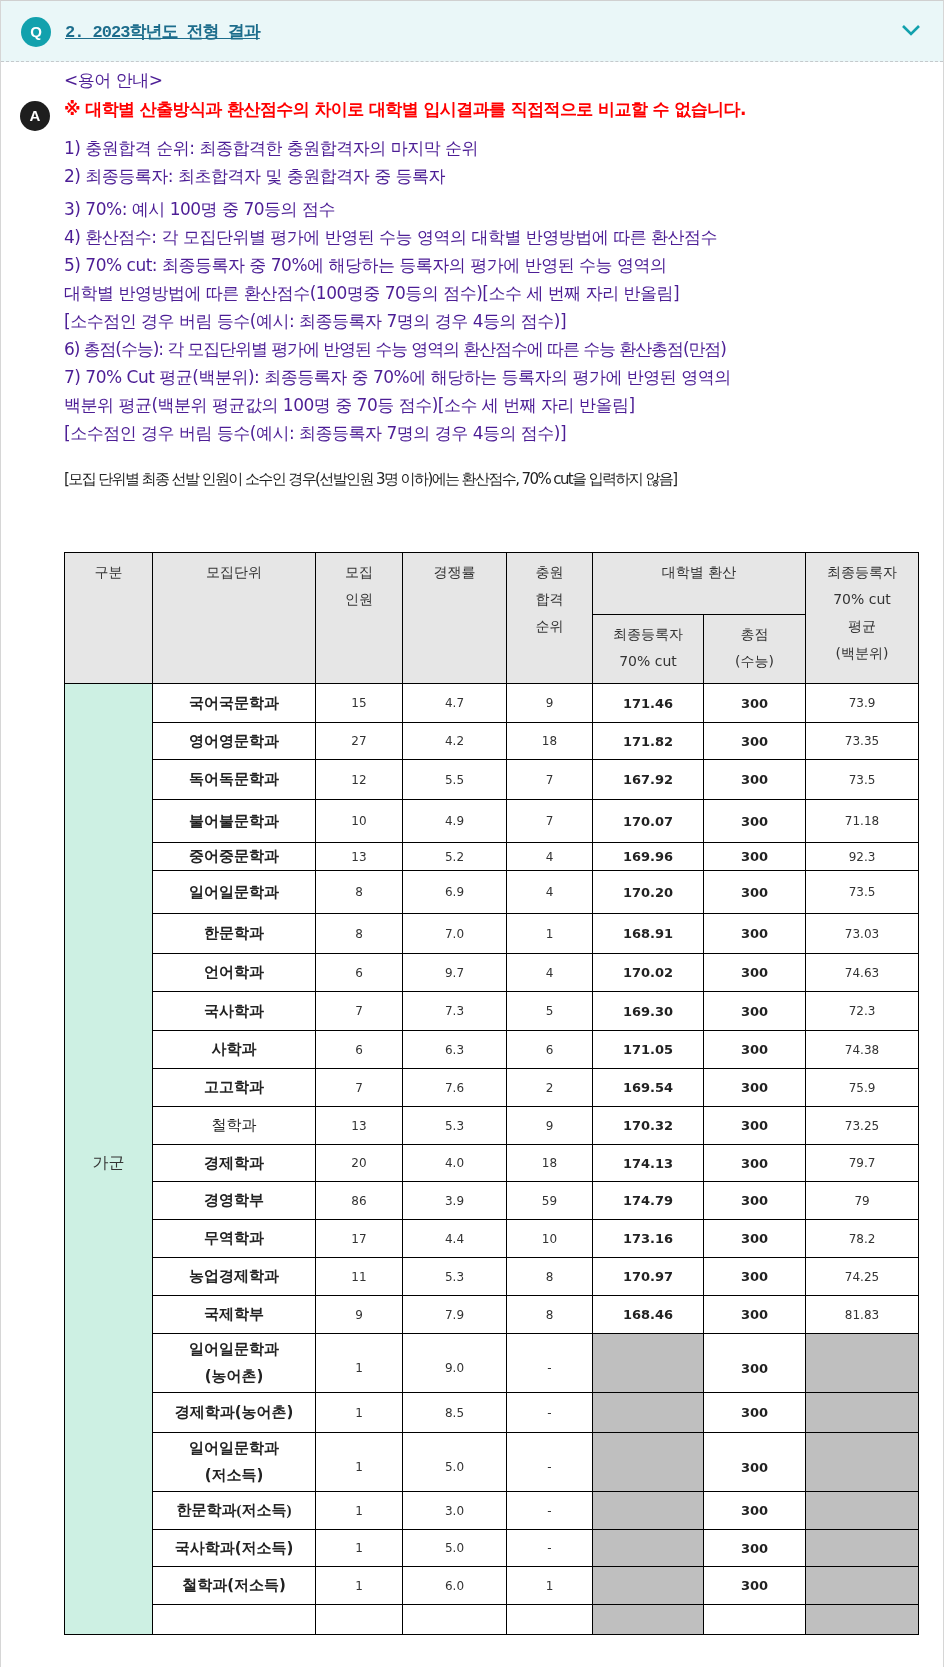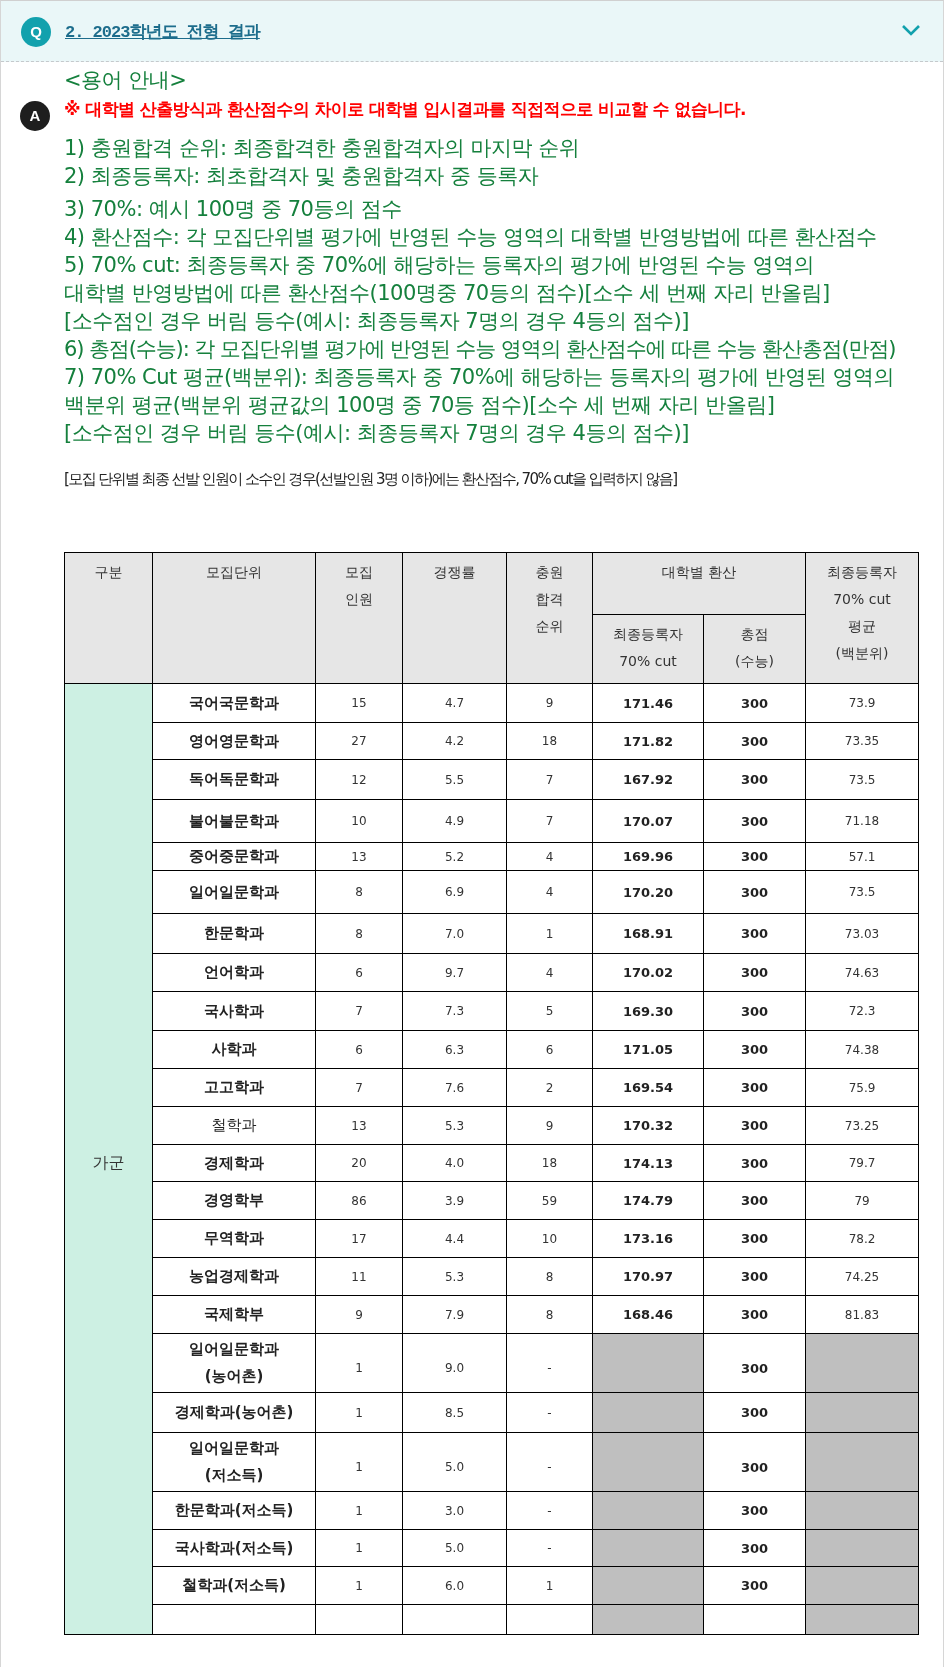--- a/index.html
+++ b/index.html
@@ -11,21 +11,21 @@
               border-bottom: 1px dashed #c5c9cc; }
   .badge { position: absolute; width: 30px; height: 30px; border-radius: 50%; color: #fff;
            font-family: "Liberation Sans", sans-serif; font-weight: bold; font-size: 15px;
            text-align: center; line-height: 30px; }
   .badge-q { left: 20px; top: 16px; background: #12a1ad; }
   .badge-a { left: 20px; top: 101px; background: #1e1e1e; }
   .q-title { position: absolute; left: 64px; top: 19px; font-size: 17px; color: #1d6d8c;
              text-decoration: underline; letter-spacing: -1px; font-family: Liberation Mono, monospace; font-weight: bold; }
   .chev { position: absolute; right: 22px; top: 22px; width: 20px; height: 14px; }
   .answer { position: absolute; left: 64px; top: 66px; width: 860px; }
-  .line { font-size: 21px; line-height: 28px; white-space: nowrap; letter-spacing: -0.5px; color: #15803d; }
+  .line { font-size: 17px; line-height: 28px; white-space: nowrap; letter-spacing: -0.5px; color: #4c1d95; }
   .warn { color: #ff0000; font-weight: bold; font-size: 17px; line-height: 30px; margin-top: 0px; letter-spacing: -0.6px; }
   .gap8 { height: 10px; }
   .gap2 { height: 5px; }
   .notice { font-size: 15px; line-height: 24px; letter-spacing: -1.6px; white-space: nowrap; margin-top: 20px; color: #222; }
 
   table.res { position: absolute; left: 64px; top: 552px; border-collapse: collapse; table-layout: fixed; width: 854px; }
   table.res td, table.res th { border: 1.5px solid #000; text-align: center; vertical-align: middle; }
   table.res th { background: #e6e6e6; font-weight: normal; font-size: 14px; color: #333; vertical-align: top;
                  padding-top: 6px; line-height: 27px; }
   th.sub { vertical-align: top; padding-top: 4px; }
@@ -143,21 +143,21 @@
         <td class="bnum">300</td>
         <td class="num">71.18</td>
       </tr>
       <tr style="height: 27px;">
         <td class="dept" style="white-space: pre-line;">중어중문학과</td>
         <td class="num">13</td>
         <td class="num">5.2</td>
         <td class="num">4</td>
         <td class="bnum">169.96</td>
         <td class="bnum">300</td>
-        <td class="num">57.1</td>
+        <td class="num">92.3</td>
       </tr>
       <tr style="height: 43px;">
         <td class="dept" style="white-space: pre-line;">일어일문학과</td>
         <td class="num">8</td>
         <td class="num">6.9</td>
         <td class="num">4</td>
         <td class="bnum">170.20</td>
         <td class="bnum">300</td>
         <td class="num">73.5</td>
       </tr>
@@ -283,21 +283,21 @@
         <td class="dept" style="white-space: pre-line;">일어일문학과
 (저소득)</td>
         <td class="num top">1</td>
         <td class="num top">5.0</td>
         <td class="num top">-</td>
         <td class="bnum gray top"></td>
         <td class="bnum top">300</td>
         <td class="num gray top"></td>
       </tr>
       <tr style="height: 38px;">
-        <td class="dept" style="white-space: pre-line;">한문학과(저소득)</td>
+        <td class="dept" style="white-space: pre-line; font-family: Liberation Serif, serif;">한문학과(저소득)</td>
         <td class="num">1</td>
         <td class="num">3.0</td>
         <td class="num">-</td>
         <td class="bnum gray"></td>
         <td class="bnum">300</td>
         <td class="num gray"></td>
       </tr>
       <tr style="height: 37px;">
         <td class="dept" style="white-space: pre-line;">국사학과(저소득)</td>
         <td class="num">1</td>

